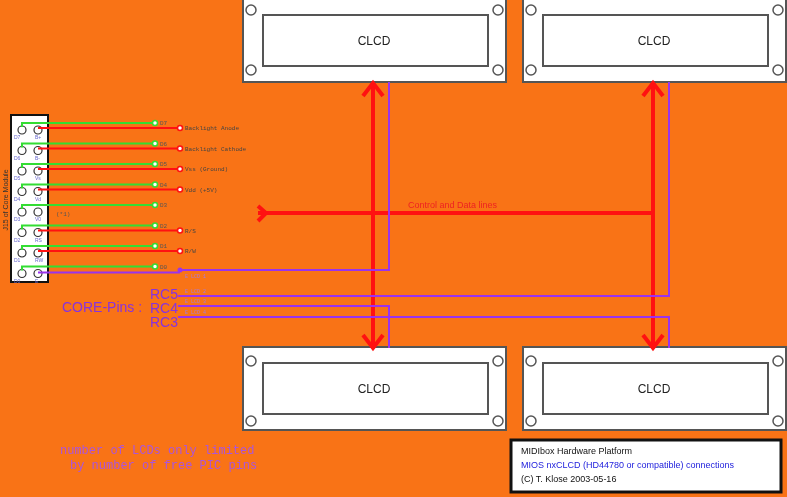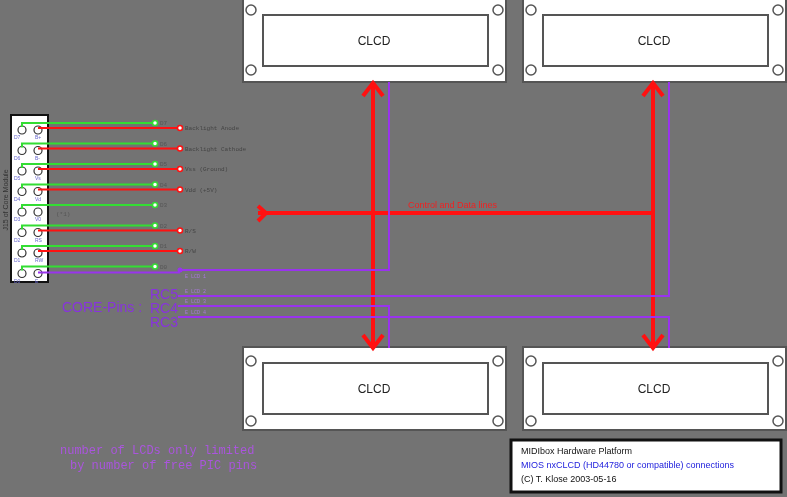--- a/index.html
+++ b/index.html
@@ -1,16 +1,16 @@
 <!DOCTYPE html>
 <html><head>
 <meta charset="utf-8">
 <style>
   html, body { margin: 0; padding: 0; background: #ffffff; }
-  #stage { position: relative; width: 787px; height: 497px; overflow: hidden; background: #737373; }
+  #stage { position: relative; width: 787px; height: 497px; overflow: hidden; background: #f97316; }
   svg { position: absolute; left: 0; top: 0; }
   .sans { font-family: "Liberation Sans", sans-serif; }
   .mono { font-family: "Liberation Mono", monospace; }
 </style>
 </head>
 <body>
 
 <div id="stage">
 <svg id="svg" width="787" height="497" viewBox="0 0 787 497" xmlns="http://www.w3.org/2000/svg">
 

